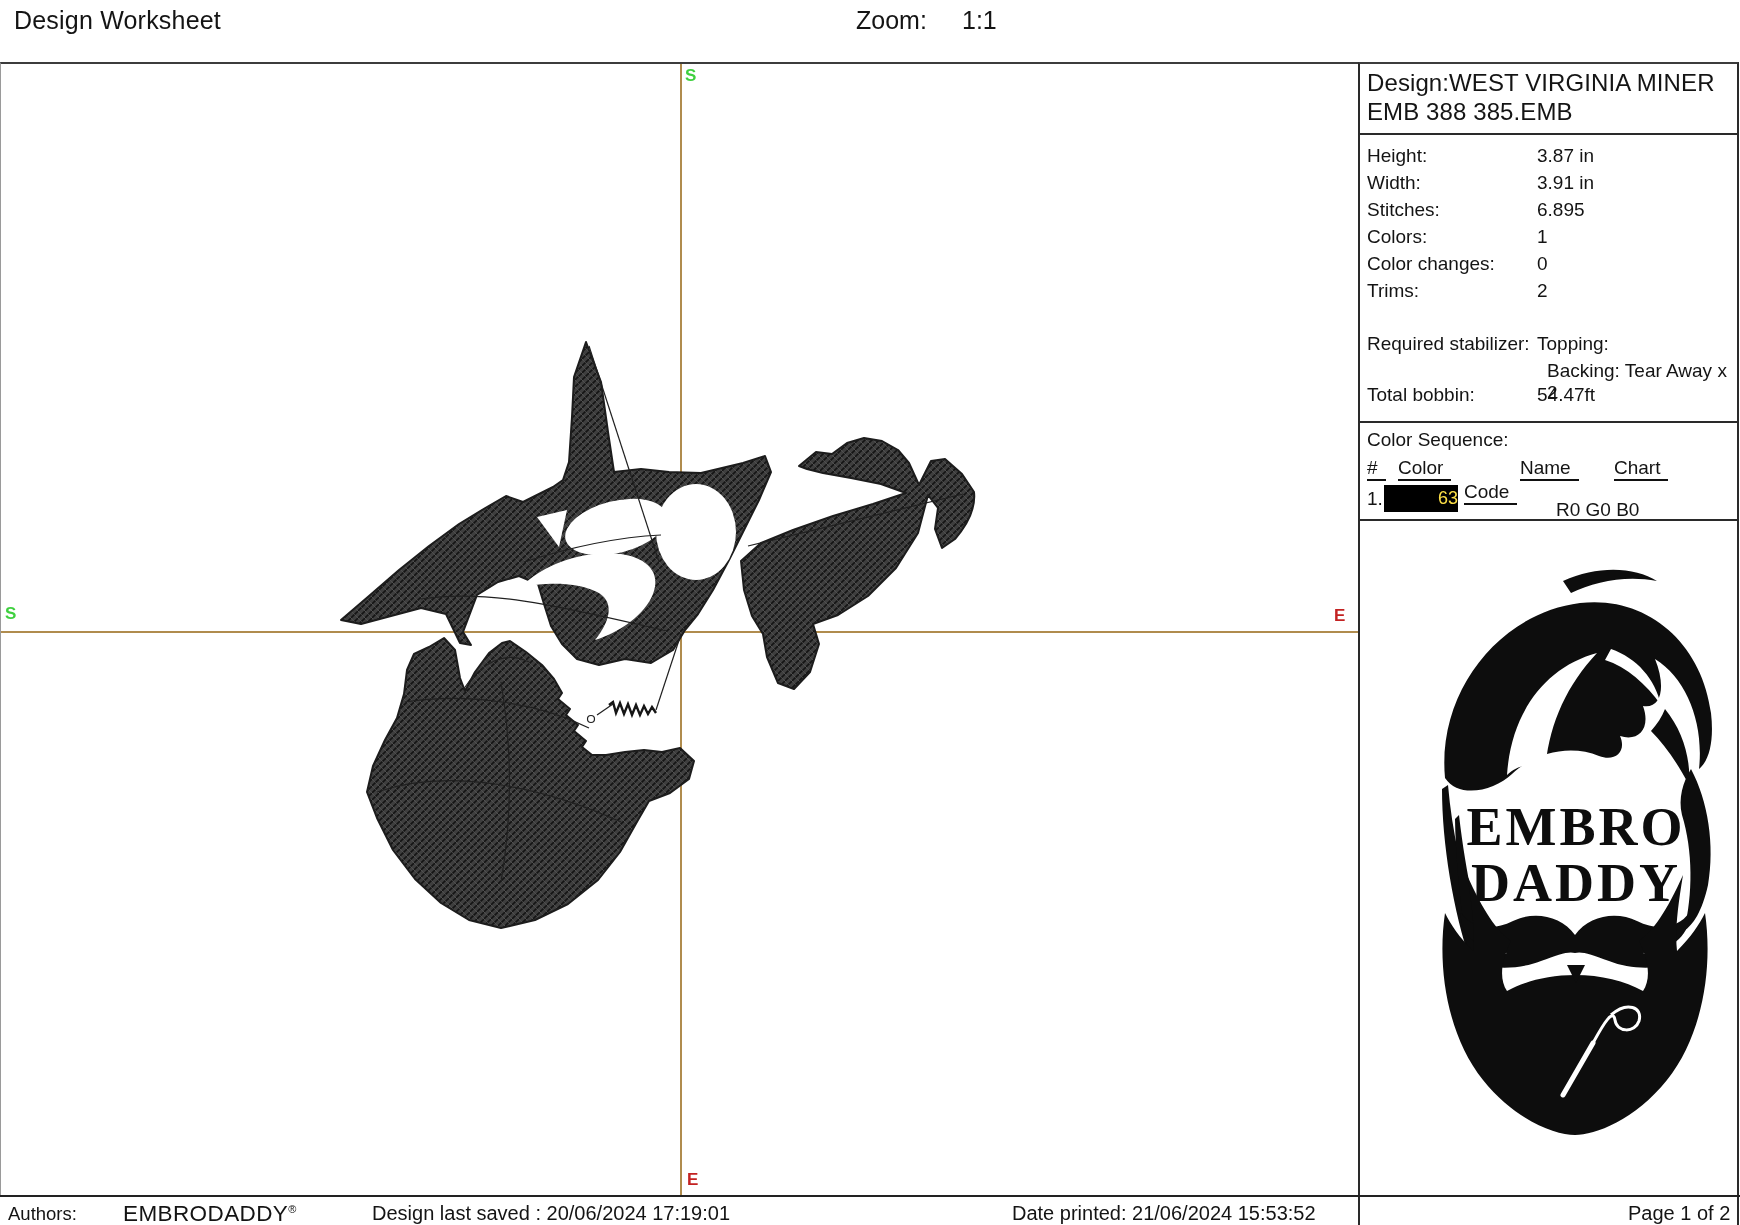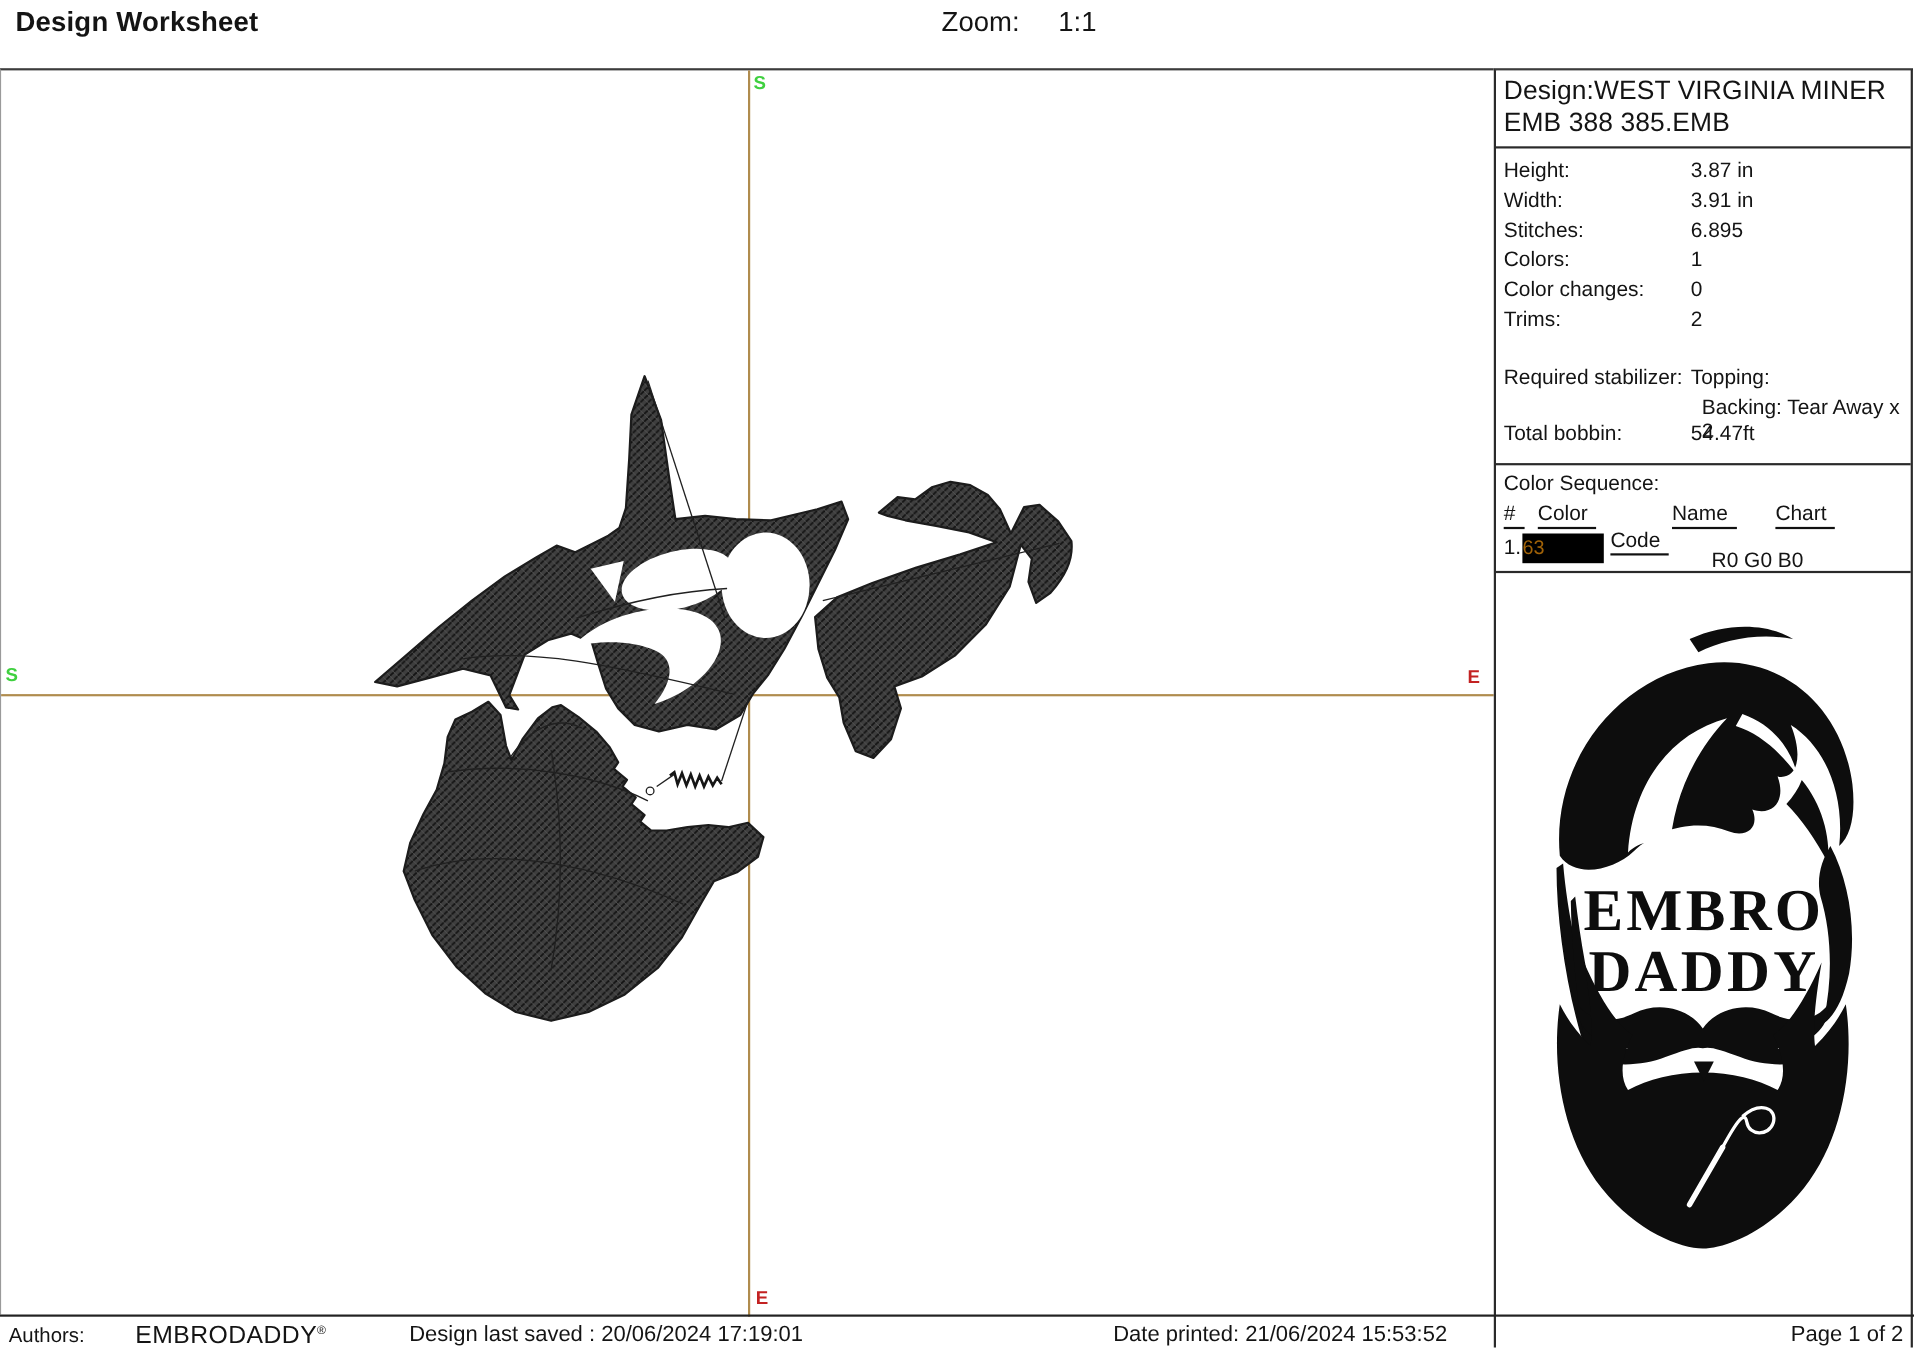--- a/index.html
+++ b/index.html
@@ -1,20 +1,20 @@
 <!DOCTYPE html>
 <html><head>
 <meta charset="utf-8">
 <style>
   * { margin:0; padding:0; box-sizing:border-box; }
   html,body { width:1740px; height:1225px; background:#ffffff; overflow:hidden;
               font-family:"Liberation Sans", sans-serif; color:#141414; position:relative; }
 
   
-  .hdr-title   { position:absolute; left:14px;  top:6px;  font-size:25px; font-weight:700; letter-spacing:.2px; }
+  .hdr-title   { position:absolute; left:14px;  top:6px;  font-size:25px; font-weight:400; letter-spacing:.2px; }
   .hdr-zoomlbl { position:absolute; left:856px; top:6px;  font-size:25px; font-weight:500; }
   .hdr-zoomval { position:absolute; left:962px; top:6px;  font-size:25px; font-weight:500; }
 
   
   .canvas { position:absolute; left:0; top:62px; width:1358px; height:1133px;
             border-top:2px solid #3c3c3c; border-left:1px solid #9a9a9a; background:#fff; }
   .h-axis { position:absolute; left:0; top:567px; width:1357px; height:2px; background:#b08c4e; }
   .v-axis { position:absolute; left:679px; top:0; width:2px; height:1133px; background:#b08c4e; }
   .ax-lbl { position:absolute; font-size:17px; font-weight:bold; }
   .ax-s   { color:#3fd03f; }
@@ -38,23 +38,23 @@
   .srow-wrap2 { position:relative; height:24px; }
   .srow-wrap2 .val2 { position:absolute; left:180px; top:0; }
   .sec-cseq { padding:6px 6px 8px 7px; font-size:19px; height:98px; }
   .cs-head { position:absolute; top:34px; left:0; width:100%; height:26px; }
   .cs-head span { position:absolute; border-bottom:2px solid #111; padding-right:8px; }
   .cs-h0 { left:7px; }  .cs-h1 { left:38px; } .cs-h2 { left:104px;margin-top:24px; }
   .cs-h3 { left:160px; } .cs-h4 { left:254px; }
   .cs-row { position:absolute; top:62px; left:0; width:100%; height:28px; }
   .cs-num  { position:absolute; left:7px; top:3px; }
   .cs-swatch { position:absolute; left:24px; top:0; width:74px; height:27px; background:#000;
-               color:#a16207; text-align:left; font-size:18px; line-height:27px; }
+               color:#fde047; text-align:right; font-size:18px; line-height:27px; }
   .cs-name { position:absolute; left:160px; top:14px;margin-left:36px; }
-  .logo-wrap { padding-top:42px; text-align:center; }
+  .logo-wrap { padding-top:42px; text-align:right; }
 
   
   .footer { position:absolute; left:0; top:1195px; width:1740px; height:30px; border-top:2px solid #222; }
   .f-authors { position:absolute; left:8px;    top:6px; font-size:18.5px; }
   .f-brand   { position:absolute; left:123px;  top:4px; font-size:22.5px; letter-spacing:.4px; }
   .f-brand sup { font-size:11px; }
   .f-saved   { position:absolute; left:372px;  top:5px; font-size:20px; }
   .f-printed { position:absolute; left:1012px; top:5px; font-size:20px; }
   .f-page    { position:absolute; left:1628px; top:5px; font-size:20px; }
 

